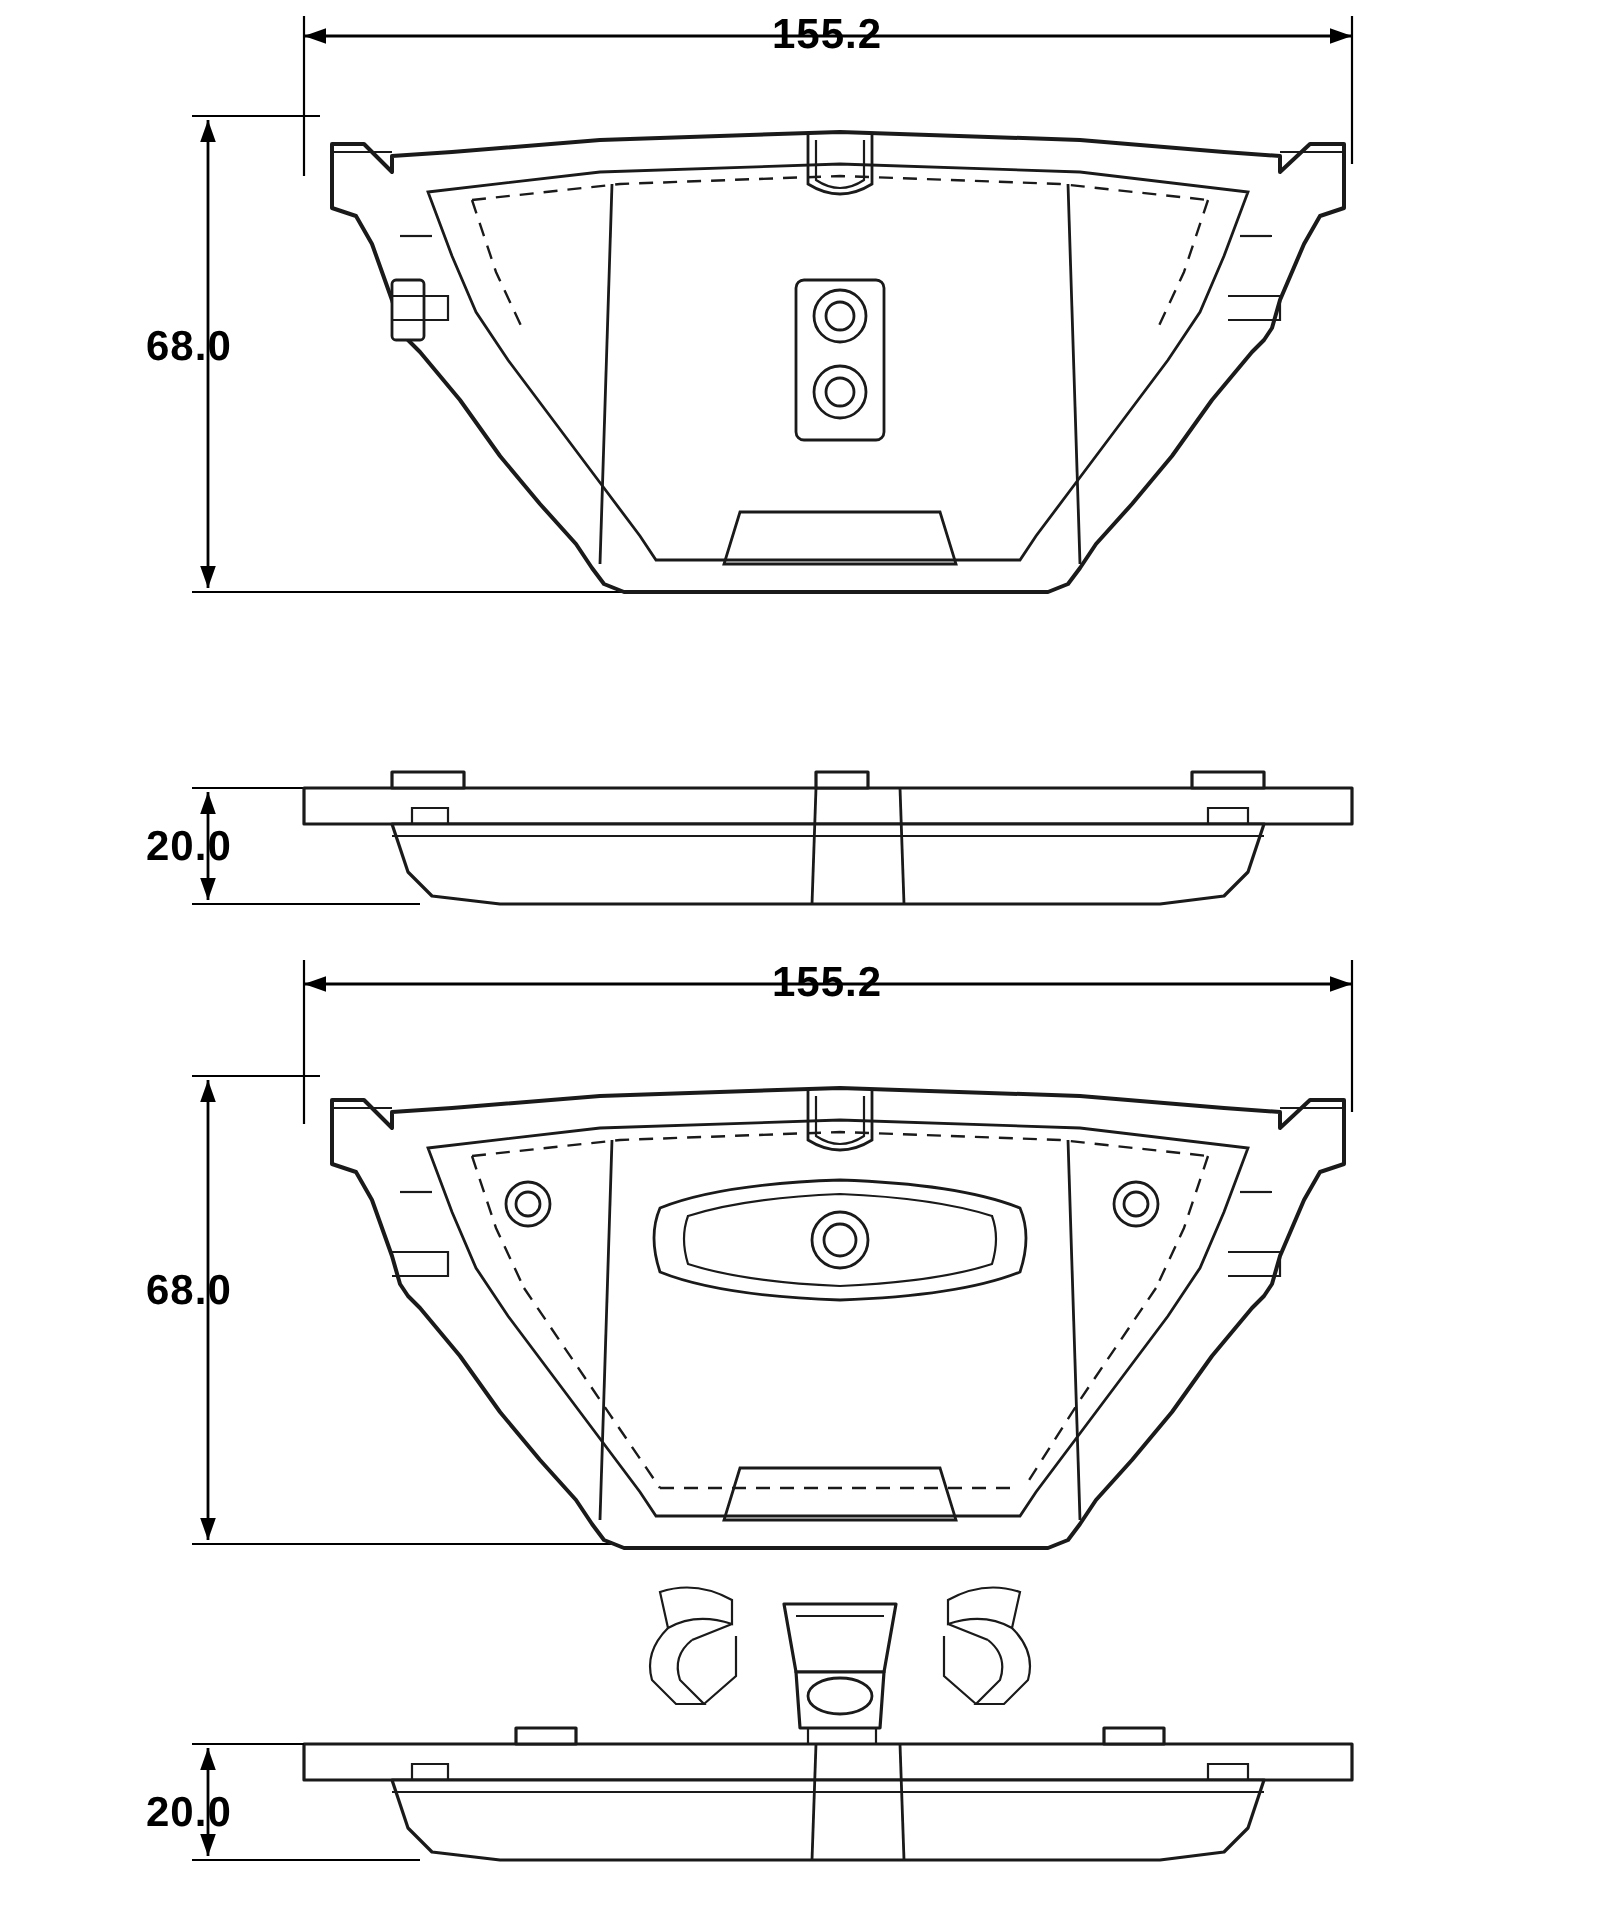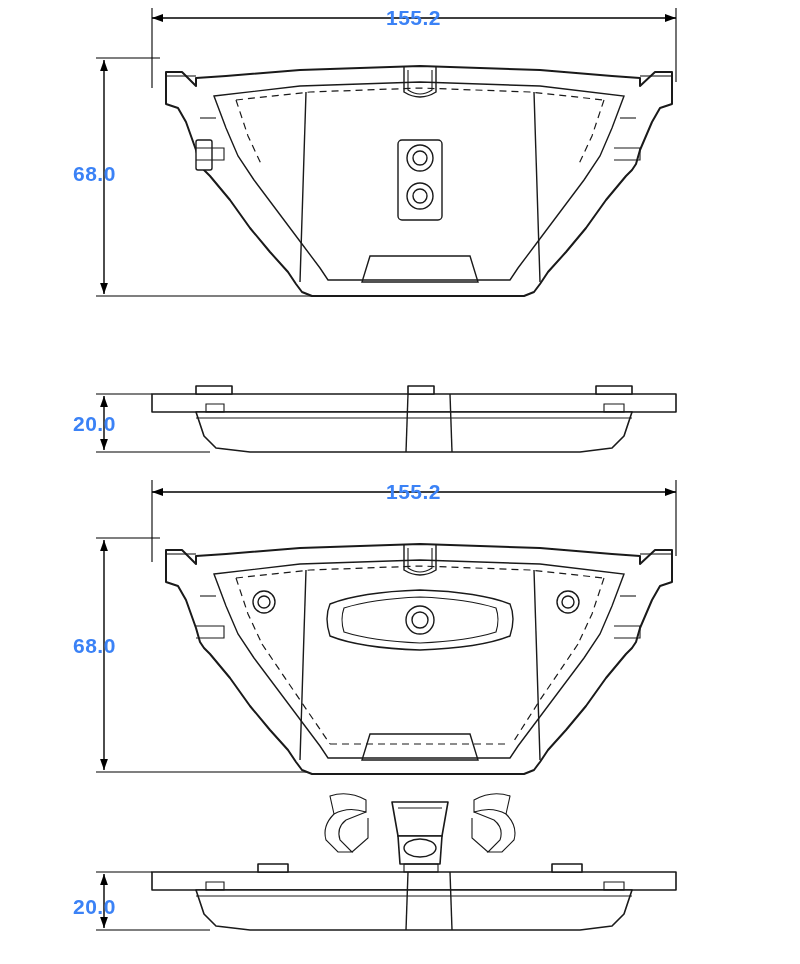--- a/index.html
+++ b/index.html
@@ -24,21 +24,21 @@
     left: 0;
     top: 0;
     width: 800px;
     height: 964px;
   }
   .dimlabel {
     position: absolute;
     font-family: "Liberation Sans", sans-serif;
     font-weight: bold;
     font-size: 21px;
-    color: #3b82f6;
+    color: #000000;
     letter-spacing: 0.5px;
     white-space: nowrap;
   }
   .pad-outline {
     fill: #ffffff;
     stroke: #1a1a1a;
     stroke-width: 2;
     stroke-linejoin: round;
   }
   .plate-outline {

